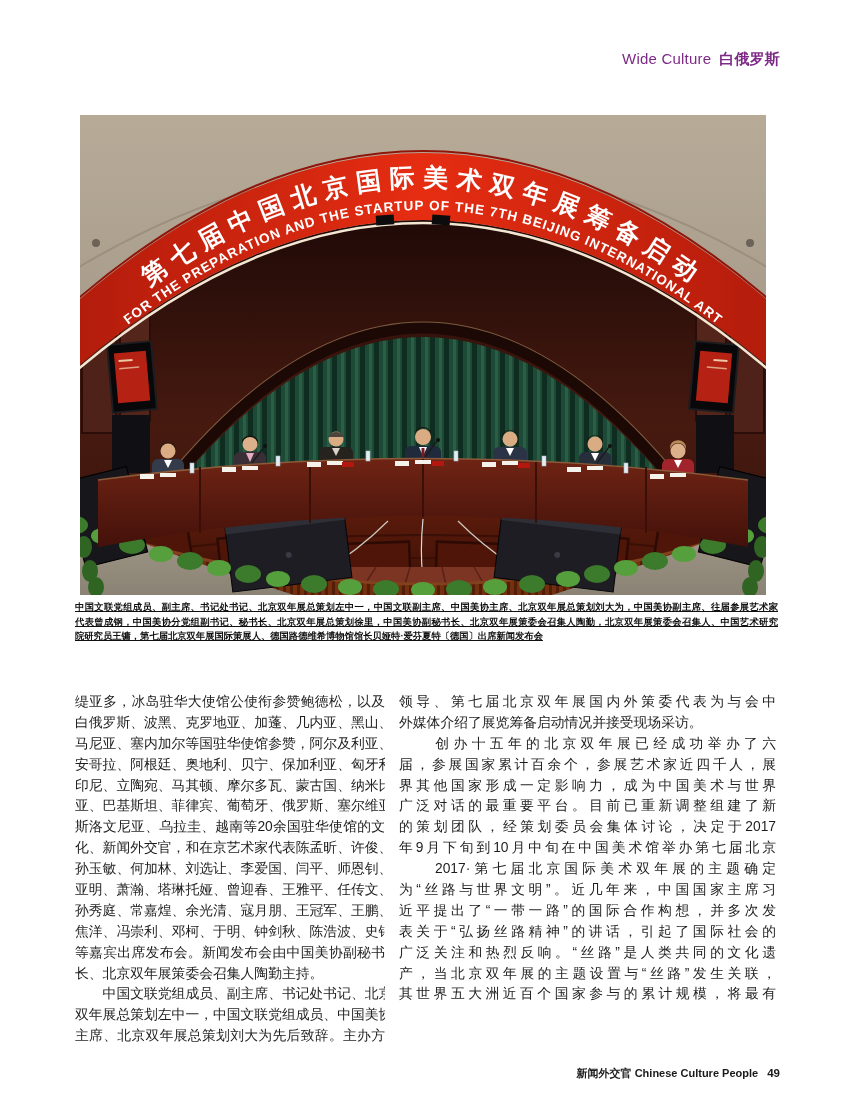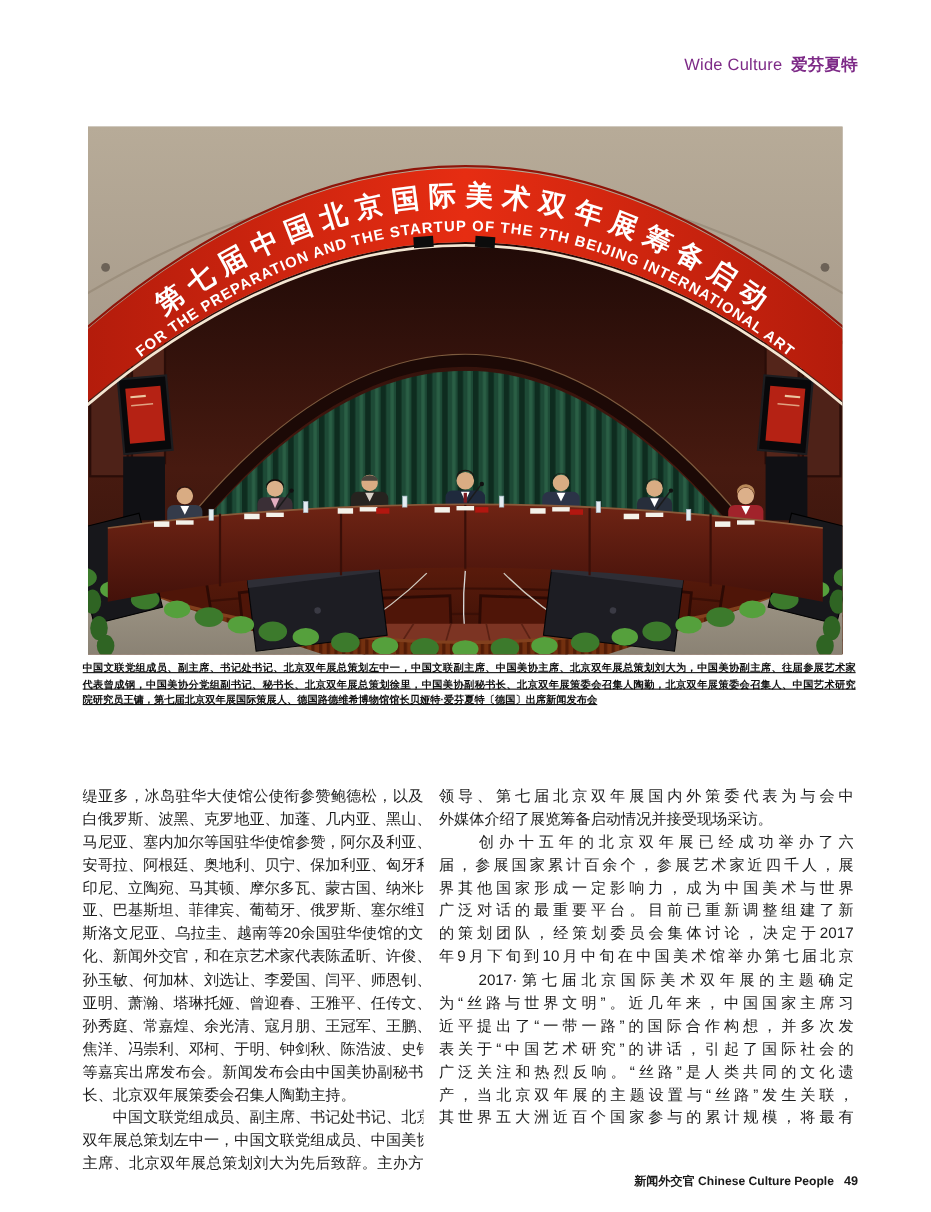--- a/index.html
+++ b/index.html
@@ -15,40 +15,40 @@
   .photo{
     position:absolute;left:80px;top:115px;width:686px;height:480px;
     overflow:hidden;background:#a89b89;
   }
   .caption{position:absolute;left:75px;top:600px;width:703px;}
   .caption .ln{
     font-size:9.3px;line-height:14.6px;font-weight:bold;color:#101010;
     text-align:justify;text-align-last:justify;height:14.6px;overflow:hidden;text-decoration:underline;
   }
   .caption .ln.end{text-align-last:left;}
-  .col{position:absolute;top:692px;margin-top:22px;}
+  .col{position:absolute;top:692px;}
   .col .ln{
     font-size:13.8px;line-height:20.9px;color:#1d1d1d;
     text-align:justify;text-align-last:justify;height:20.9px;overflow:hidden;
     white-space:nowrap;
   }
   .col .ln.end{text-align-last:left;}
   .col-left{left:75px;width:310px;}
   .col-right{left:399px;width:377px;}
   .footer{
     position:absolute;top:1066px;right:66px;font-size:11px;font-weight:bold;
     color:#1a1a1a;white-space:nowrap;
   }
   .footer .pg{font-size:11.5px;margin-left:6px;}
 </style>
 </head>
 <body>
 
 <div class="header">
-  <span class="en">Wide Culture</span><span class="cn">爱芬夏特</span>
+  <span class="en">Wide Culture</span><span class="cn">白俄罗斯</span>
 </div>
 
 <div class="photo">
 <svg width="686" height="480" viewBox="0 0 686 480" xmlns="http://www.w3.org/2000/svg">
   <defs>
     <linearGradient id="ceil" x1="0" y1="0" x2="0" y2="1">
       <stop offset="0" stop-color="#b7ab98"></stop>
           <stop offset="1" stop-color="#93867a"></stop>
     </linearGradient>
     <linearGradient id="maroon" x1="0" y1="0" x2="0" y2="1">
@@ -379,21 +379,21 @@
     <div class="ln end">外媒体介绍了展览筹备启动情况并接受现场采访。</div>
     <div class="ln">　　创办十五年的北京双年展已经成功举办了六</div>
     <div class="ln">届，参展国家累计百余个，参展艺术家近四千人，展</div>
     <div class="ln">界其他国家形成一定影响力，成为中国美术与世界</div>
     <div class="ln">广泛对话的最重要平台。目前已重新调整组建了新</div>
     <div class="ln">的策划团队，经策划委员会集体讨论，决定于2017</div>
     <div class="ln">年9月下旬到10月中旬在中国美术馆举办第七届北京</div>
     <div class="ln">　　2017·第七届北京国际美术双年展的主题确定</div>
     <div class="ln">为“丝路与世界文明”。近几年来，中国国家主席习</div>
     <div class="ln">近平提出了“一带一路”的国际合作构想，并多次发</div>
-    <div class="ln">表关于“中国艺术研究”的讲话，引起了国际社会的</div>
+    <div class="ln">表关于“弘扬丝路精神”的讲话，引起了国际社会的</div>
     <div class="ln">广泛关注和热烈反响。“丝路”是人类共同的文化遗</div>
     <div class="ln">产，当北京双年展的主题设置与“丝路”发生关联，</div>
     <div class="ln">其世界五大洲近百个国家参与的累计规模，将最有</div>
   </div>
 
 <div class="footer">
   <span>新闻外交官</span>
   <span>Chinese Culture People</span>
   <span class="pg">49</span>
 </div>

